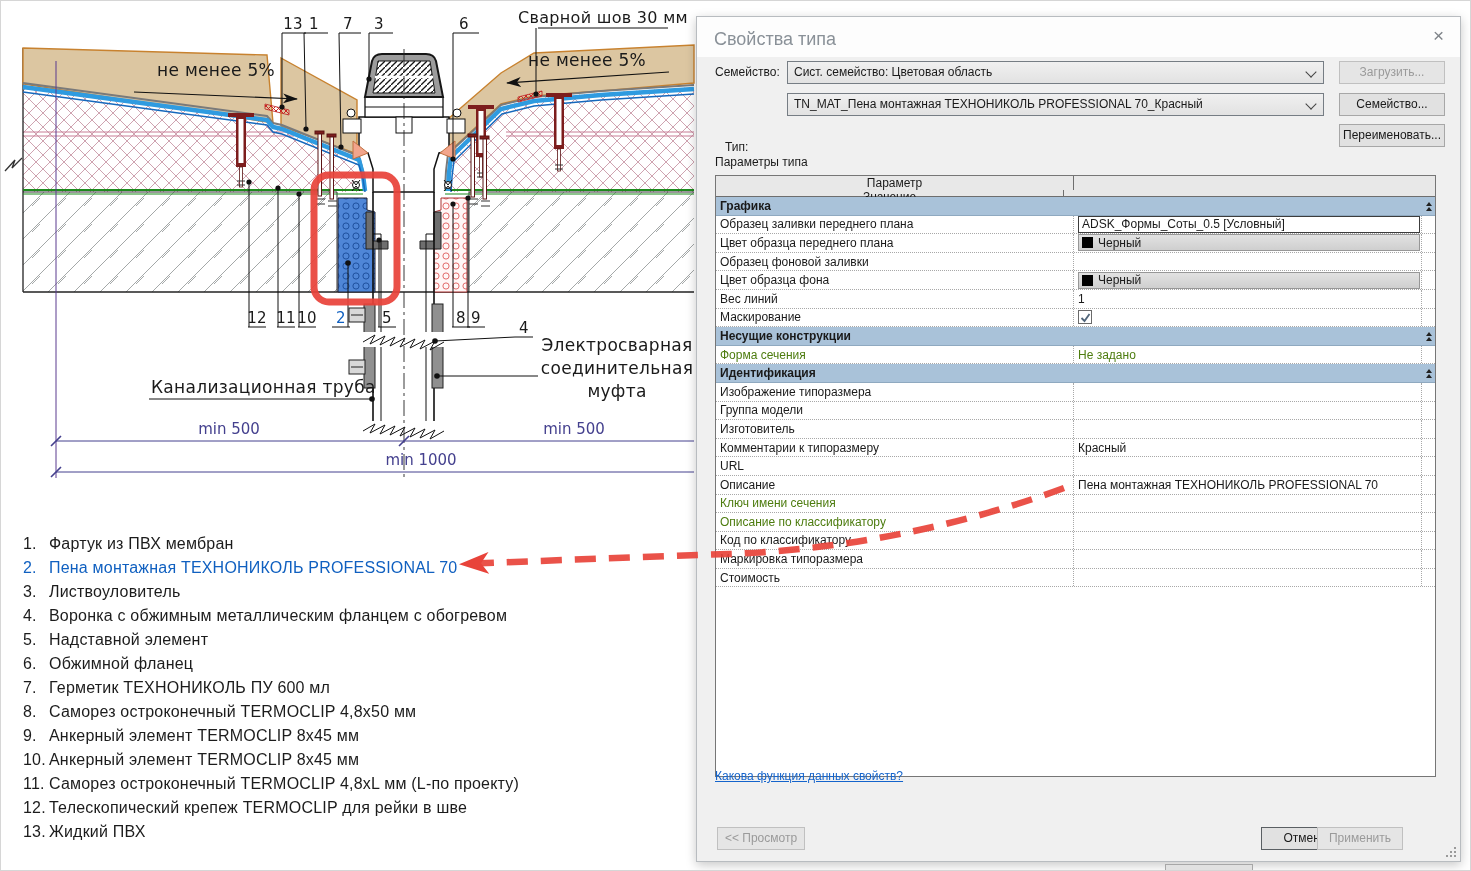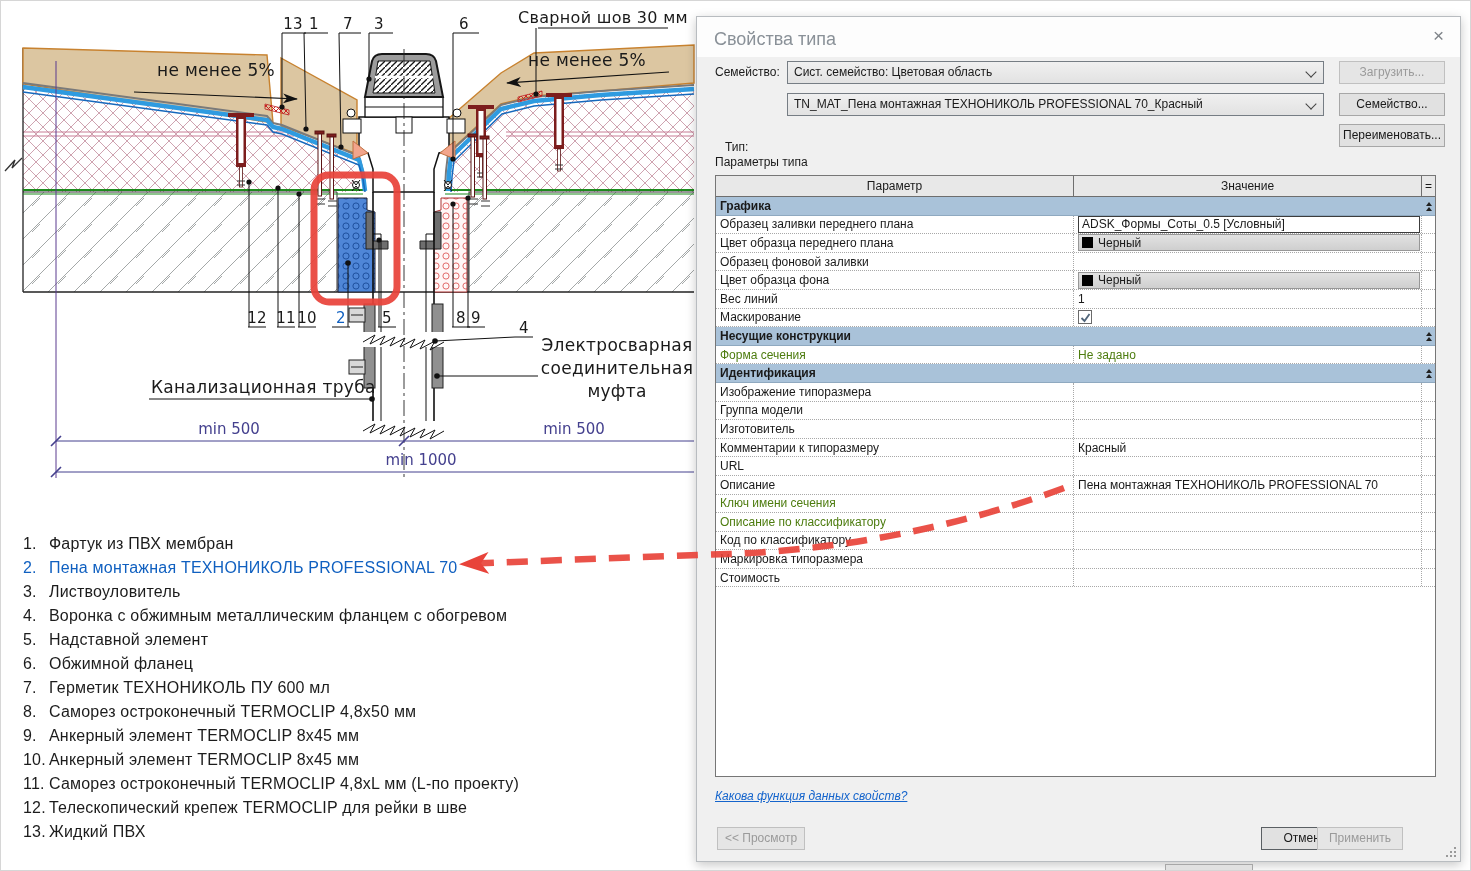--- a/index.html
+++ b/index.html
@@ -27,21 +27,21 @@
          white-space:nowrap;overflow:hidden;}
   .combo-arr{position:absolute;right:8px;top:6px;width:7px;height:7px;border-right:1.6px solid #444;
              border-bottom:1.6px solid #444;transform:rotate(45deg);}
   .btn{position:absolute;height:23px;background:#e1e1e1;border:1px solid #a7a7a7;box-sizing:border-box;
        text-align:center;line-height:21px;cursor:pointer;}
   .btn.dis{color:#9a9a9a;border-color:#c0c0c0;background:#e5e5e5;cursor:default;}
   .btn.dflt{border:1px solid #5a5f63;}
   .ptitle{position:absolute;left:18px;top:138px;}
   .ptable{position:absolute;left:18px;top:158px;width:721px;height:602px;background:#fff;
           border:1px solid #767676;box-sizing:border-box;overflow:hidden;}
-  .thead{display:flex;height:21px;background:#e8e8e8;border-bottom:1px solid #6e6e6e;box-sizing:border-box;}
+  .thead{display:flex;height:21px;background:#e8e8e8;border-bottom:1px solid #6e6e6e;box-sizing:border-box;flex-direction:column;}
   .th{display:flex;align-items:center;justify-content:center;box-sizing:border-box;border-right:1px solid #6e6e6e;}
   .th.p{width:358px;} .th.v{width:348px;} .th.e{width:13px;border-right:none;}
   .trow{display:flex;height:18.6px;box-sizing:border-box;border-bottom:1px dotted #a8a8a8;align-items:center;position:relative;}
   .cp{width:358px;box-sizing:border-box;border-right:1px dotted #a8a8a8;padding:0 0 0 4px;height:100%;
       display:flex;align-items:center;white-space:nowrap;overflow:hidden;}
   .cv{width:348px;box-sizing:border-box;border-right:1px dotted #a8a8a8;padding:0 0 0 4px;height:100%;
       display:flex;align-items:center;white-space:nowrap;overflow:hidden;}
   .ce{width:13px;height:100%;}
   .trow.gray .cp,.trow.gray .cv{color:#4d7c0f;}
   .trow.group{background:#a9c2d9;border-bottom:1px solid #8fa9c0;}
@@ -49,21 +49,21 @@
   .gchev{position:absolute;right:3px;top:4px;display:flex;flex-direction:column;align-items:center;}
   .chev{width:0;height:0;border-left:3.5px solid transparent;border-right:3.5px solid transparent;
         border-bottom:4.5px solid #222;margin:.5px 0;}
   .editbox{width:342px;height:17px;background:#fff;border:1px solid #3c3c3c;box-sizing:border-box;
            line-height:15px;padding-left:3px;white-space:nowrap;overflow:hidden;}
   .swatchbtn{width:342px;height:17px;background:linear-gradient(#e2e2e2,#cfcfcf);border:1px solid #979797;
              box-sizing:border-box;display:flex;align-items:center;gap:5px;padding-left:3px;}
   .swatch{width:11px;height:11px;background:#000;flex:0 0 auto;}
   .cbx{width:14px;height:14px;background:#fff;border:1px solid #6a6a6a;box-sizing:border-box;display:flex;
        align-items:center;justify-content:center;}
-  .help-link{position:absolute;left:18px;top:772px;color:#1464cc;text-decoration:underline;cursor:pointer;font-style:italic;}
+  .help-link{position:absolute;left:18px;top:752px;color:#1464cc;text-decoration:underline;cursor:pointer;}
   .grip{position:absolute;right:4px;bottom:4px;width:10px;height:10px;}
   .grip i{position:absolute;width:2px;height:2px;background:#9a9a9a;}
   .grip i:nth-child(1){right:0;bottom:0;} .grip i:nth-child(2){right:4px;bottom:0;} .grip i:nth-child(3){right:0;bottom:4px;}
   .grip i:nth-child(4){right:8px;bottom:0;} .grip i:nth-child(5){right:0;bottom:8px;} .grip i:nth-child(6){right:4px;bottom:4px;}
   
   .overlay{position:absolute;left:0;top:0;z-index:30;pointer-events:none;}
 </style>
 </head>
 <body>
 

